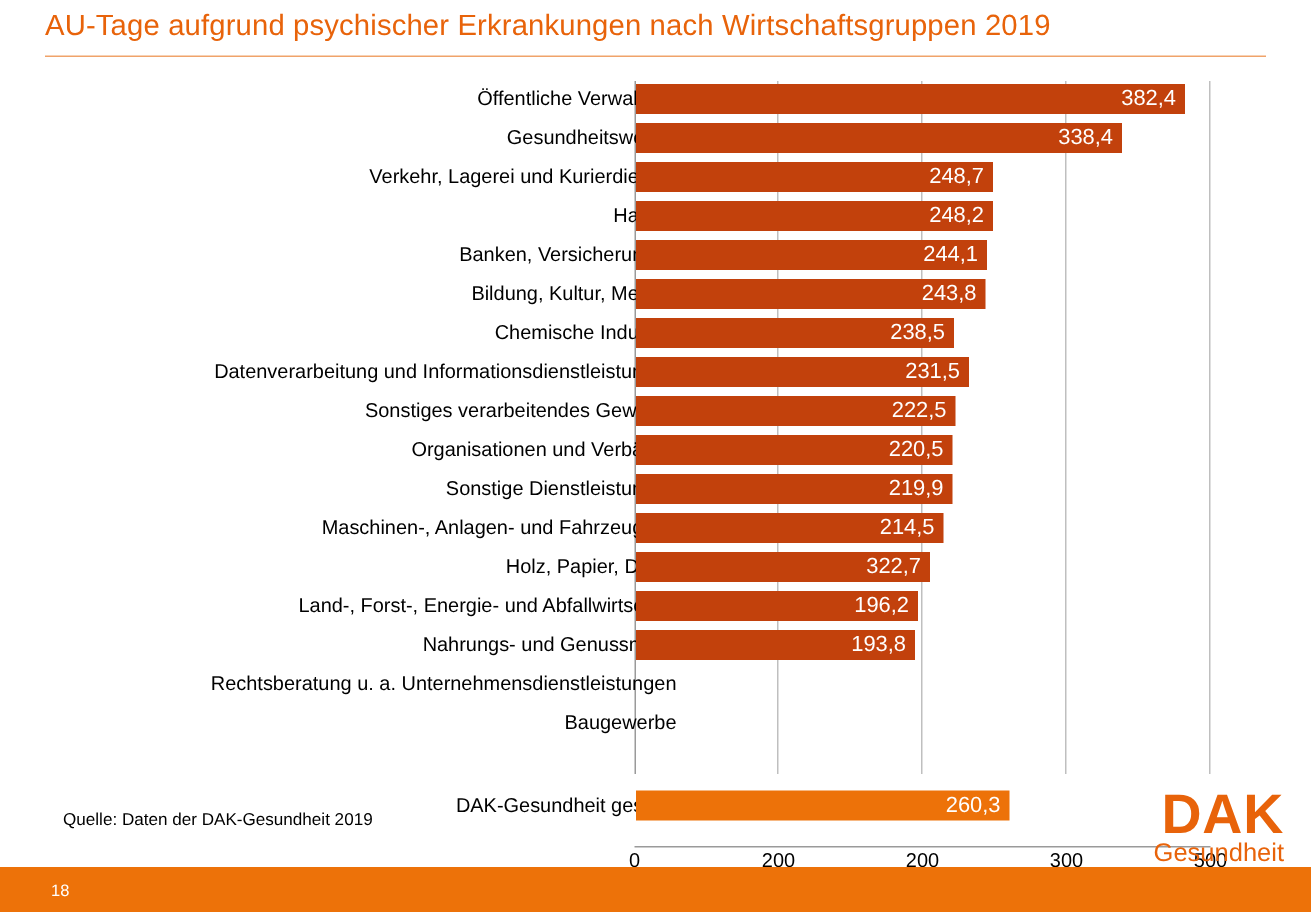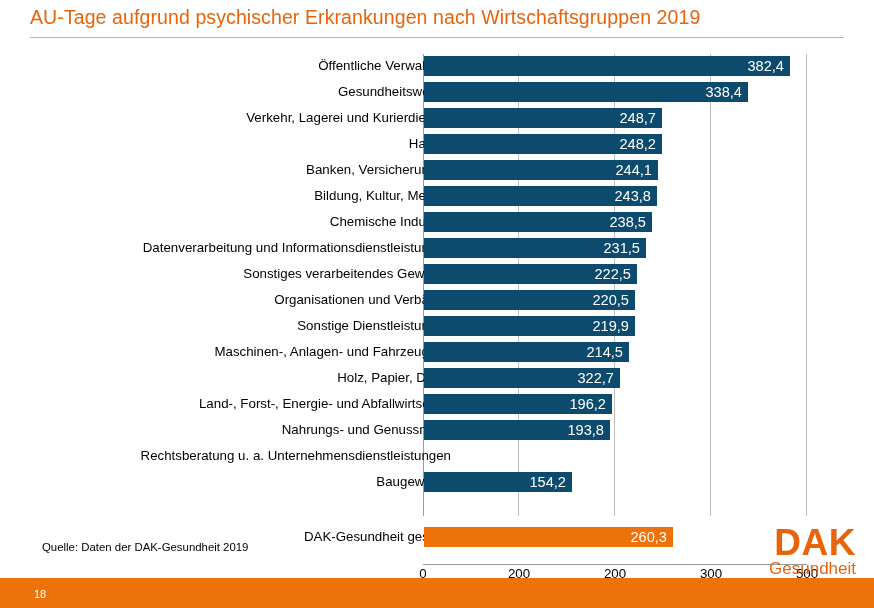--- a/index.html
+++ b/index.html
@@ -78,21 +78,21 @@
     white-space: nowrap;
     font-size: 13.3px;
     color: #000000;
     line-height: 24px;
   }
   .bar {
     position: absolute;
     left: 424px;
     top: 2px;
     height: 20px;
-    background: #0c4a6e;
+    background: #c2410c;
   }
   .bar.total {
     background: #ED7209;
   }
   .bar-value {
     position: absolute;
     right: 6px;
     top: 0;
     line-height: 20px;
     color: #ffffff;
@@ -225,21 +225,21 @@
     </div>
   </div>
   <div class="row" style="top:136px;width:874px">
     <span class="label">Bildung, Kultur, Medien</span>
     <div class="bar" style="width:233px">
       <span class="bar-value">243,8</span>
     </div>
   </div>
   <div class="row" style="top:162px;width:874px">
     <span class="label">Chemische Industrie</span>
-    <div class="bar" style="width:228px">
+    <div class="bar" style="width:212px">
       <span class="bar-value">238,5</span>
     </div>
   </div>
   <div class="row" style="top:188px;width:874px">
     <span class="label">Datenverarbeitung und Informationsdienstleistungen</span>
     <div class="bar" style="width:222px">
       <span class="bar-value">231,5</span>
     </div>
   </div>
   <div class="row" style="top:214px;width:874px">
@@ -282,23 +282,20 @@
     <span class="label">Nahrungs- und Genussmittel</span>
     <div class="bar" style="width:186px">
       <span class="bar-value">193,8</span>
     </div>
   </div>
   <div class="row" style="top:396px;width:874px">
     <span class="label">Rechtsberatung u. a. Unternehmensdienstleistungen</span>
   </div>
   <div class="row" style="top:422px;width:874px">
     <span class="label">Baugewerbe</span>
-    <div class="bar" style="width:148px">
-      <span class="bar-value">154,2</span>
-    </div>
   </div>
 
   <div class="row" style="top:477px;width:874px">
     <span class="label">DAK-Gesundheit gesamt</span>
     <div class="bar total" style="width:249px">
       <span class="bar-value">260,3</span>
     </div>
   </div>
 
   <div class="xaxis-line"></div>

